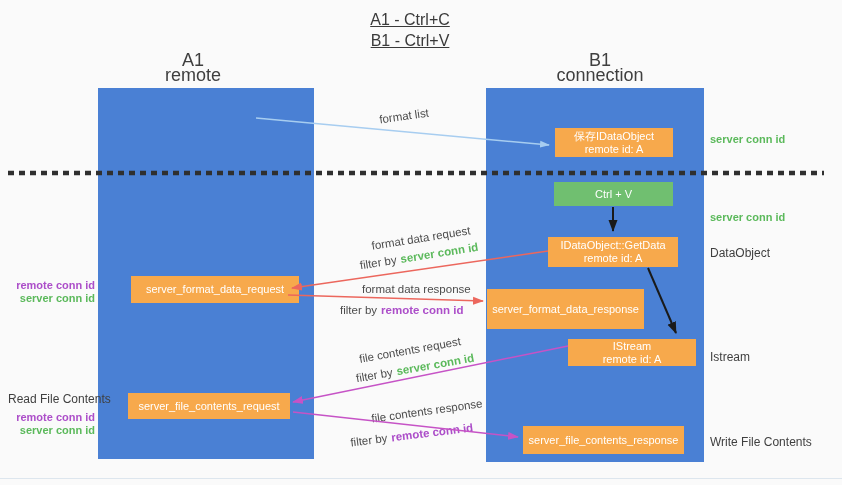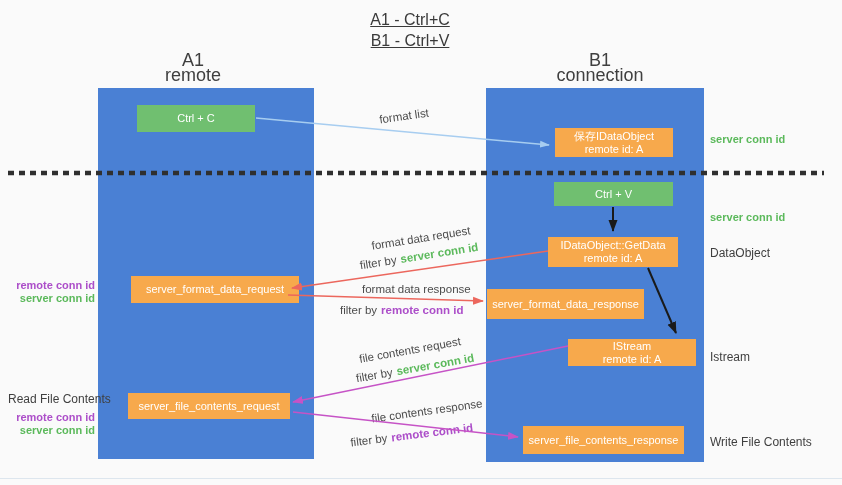--- a/index.html
+++ b/index.html
@@ -25,21 +25,21 @@
     display:flex;flex-direction:column;align-items:center;justify-content:center;
     text-align:center;line-height:13px;white-space:nowrap;
   }
   .node-green{background:#70bf70;}
   .node-orange{background:#f7a94c;}
   .n-ctrl-c{left:137px;top:105px;width:118px;height:27px;}
   .n-save{left:555px;top:128px;width:118px;height:29px;}
   .n-ctrl-v{left:554px;top:182px;width:119px;height:24px;}
   .n-getdata{left:548px;top:237px;width:130px;height:30px;}
   .n-fmt-req{left:131px;top:276px;width:168px;height:27px;}
-  .n-fmt-resp{left:487px;top:289px;width:157px;height:30px;}
+  .n-fmt-resp{left:487px;top:289px;width:157px;height:40px;}
   .n-istream{left:568px;top:339px;width:128px;height:27px;}
   .n-file-req{left:128px;top:393px;width:162px;height:26px;}
   .n-file-resp{left:523px;top:426px;width:161px;height:28px;}
   .flow-label{
     position:absolute;z-index:4;font-size:11.5px;color:#4c4c4c;
     text-align:center;white-space:nowrap;
   }
   .rot8{transform:rotate(-8deg);}
   .rot9{transform:rotate(-9deg);}
   .rot10{transform:rotate(-10deg);}
@@ -74,23 +74,20 @@
     <div>remote</div>
   </div>
   <div class="lane-header lh-right">
     <div>B1</div>
     <div>connection</div>
   </div>
 
   <div class="lane lane-left"></div>
   <div class="lane lane-right"></div>
 
-  <div class="node node-green n-ctrl-c">
-    <div>Ctrl + C</div>
-  </div>
 
   <div class="node node-orange n-save">
     <div>保存IDataObject</div>
     <div>remote id: A</div>
   </div>
 
   <div class="node node-green n-ctrl-v">
     <div>Ctrl + V</div>
   </div>
 

